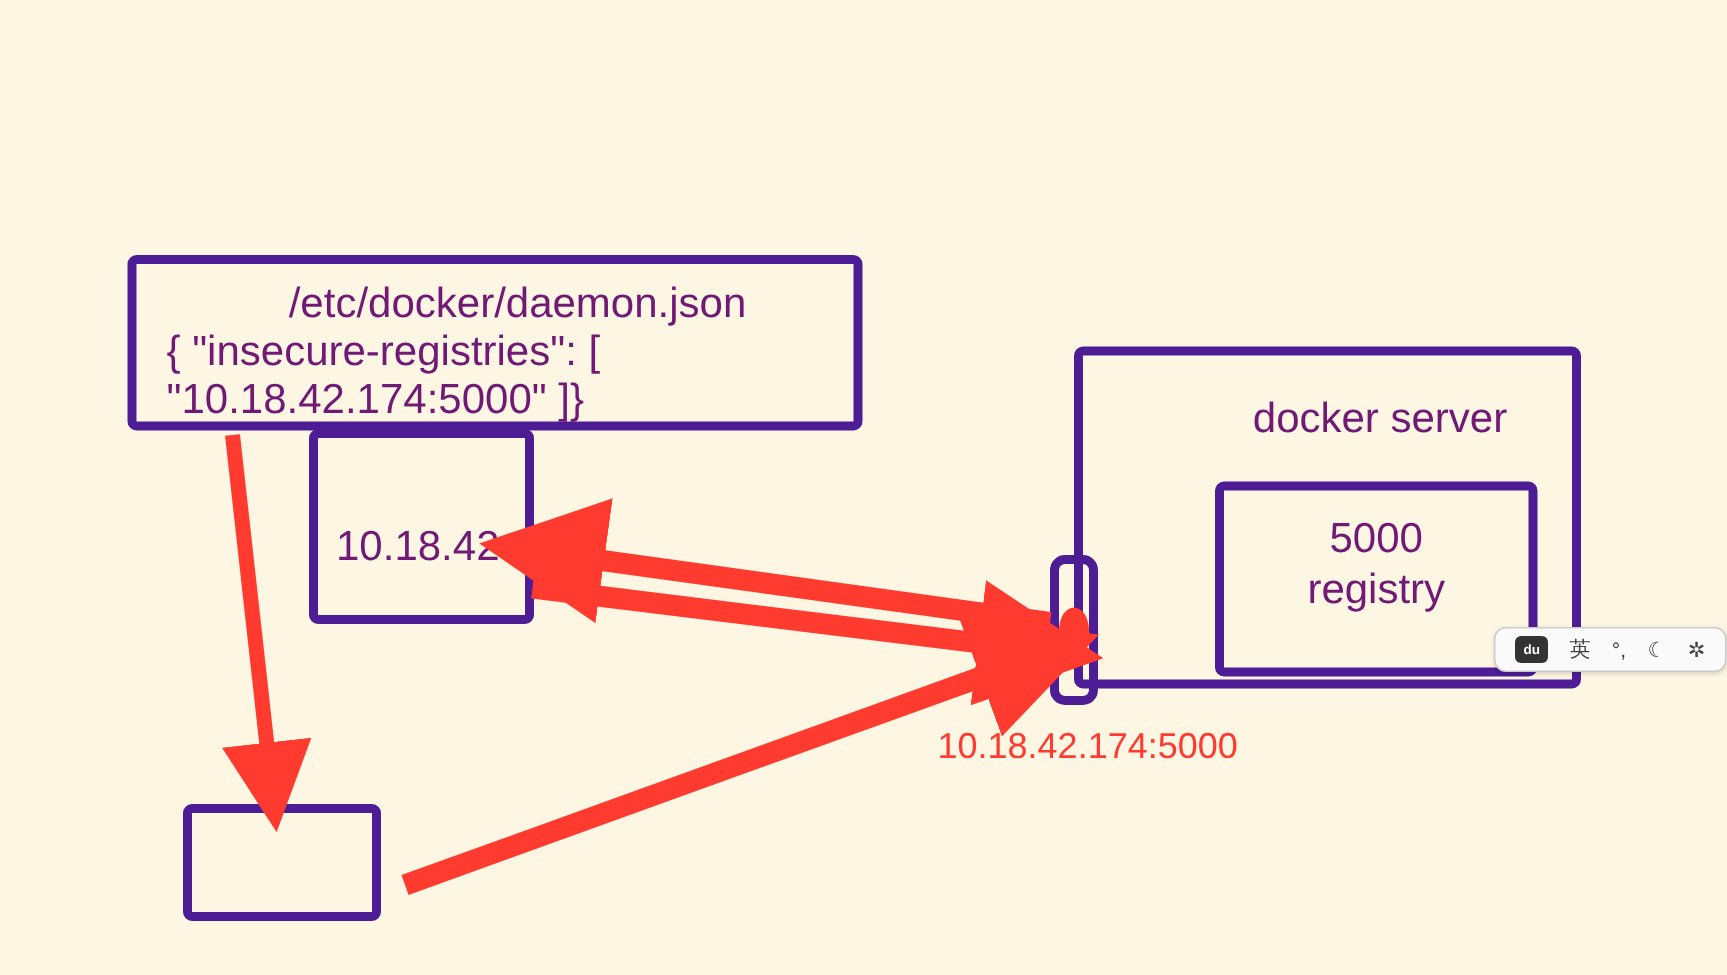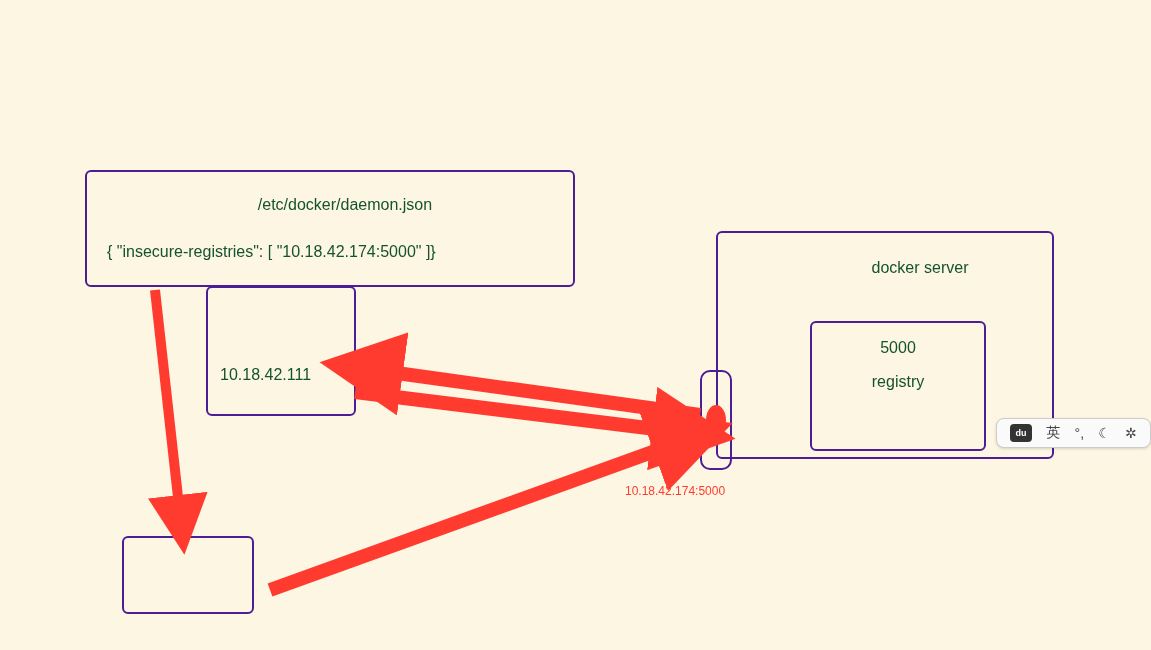--- a/index.html
+++ b/index.html
@@ -6,24 +6,24 @@
     body {
       width: 1151px;
       height: 650px;
       background: #fdf6e3;
       position: relative;
       font-family: -apple-system, BlinkMacSystemFont, "Segoe UI", sans-serif;
       overflow: hidden;
     }
     .box {
       position: absolute;
-      border: 2px solid #4c1d95;
+      border: 6px solid #4c1d95;
       border-radius: 6px;
-      color: #14532d;
-      font-size: 16px;
+      color: #701a75;
+      font-size: 28px;
     }
     .config-box {
       left: 85px;
       top: 170px;
       width: 490px;
       height: 117px;
       padding: 10px 20px;
       display: flex;
       flex-direction: column;
       justify-content: space-around;
@@ -55,28 +55,28 @@
       padding: 20px;
       text-align: center;
     }
     .server-title {
       padding-left: 70px;
       padding-top: 6px;
     }
     .registry-box {
       left: 810px;
       top: 321px;
-      width: 176px;
+      width: 215px;
       height: 130px;
       padding: 16px;
       text-align: center;
       display: flex;
       flex-direction: column;
       justify-content: flex-start;
-      gap: 16px;
+      gap: 2px;
       align-items: center;
     }
     .port-box {
       left: 700px;
       top: 370px;
       width: 32px;
       height: 100px;
       border-radius: 10px;
     }
     .port-circle {
@@ -87,21 +87,21 @@
       height: 30px;
       border: 2px solid #ff3b30;
       border-radius: 50%;
       background: #ff3b30;
     }
     .port-label {
       position: absolute;
       left: 625px;
       top: 484px;
       color: #ff3b30;
-      font-size: 12px;
+      font-size: 24px;
     }
     svg.arrows {
       position: absolute;
       left: 0; top: 0;
       width: 1151px;
       height: 650px;
       pointer-events: none;
     }
     .ime-bar {
       position: absolute;

